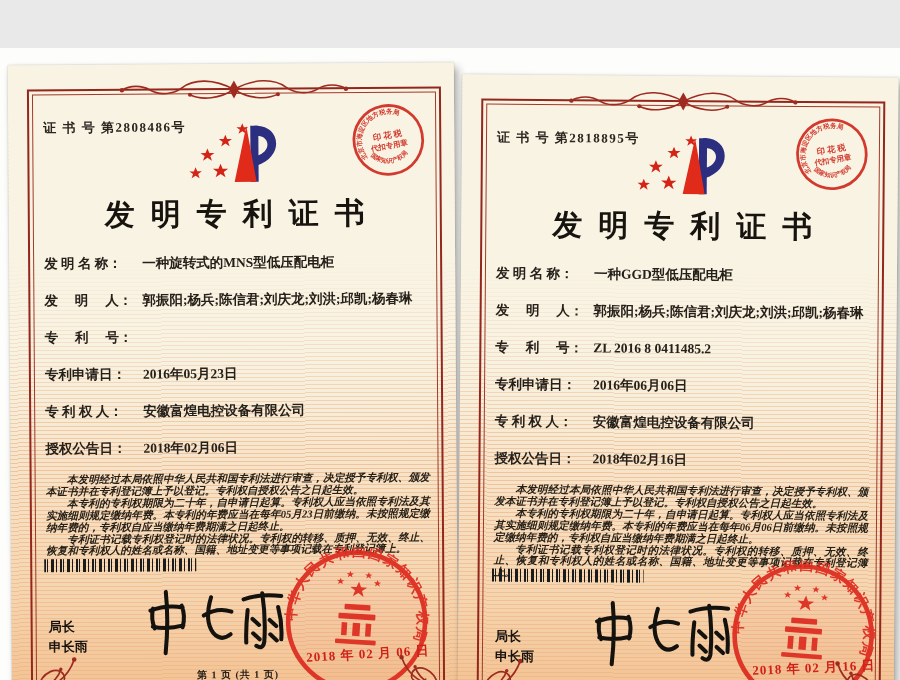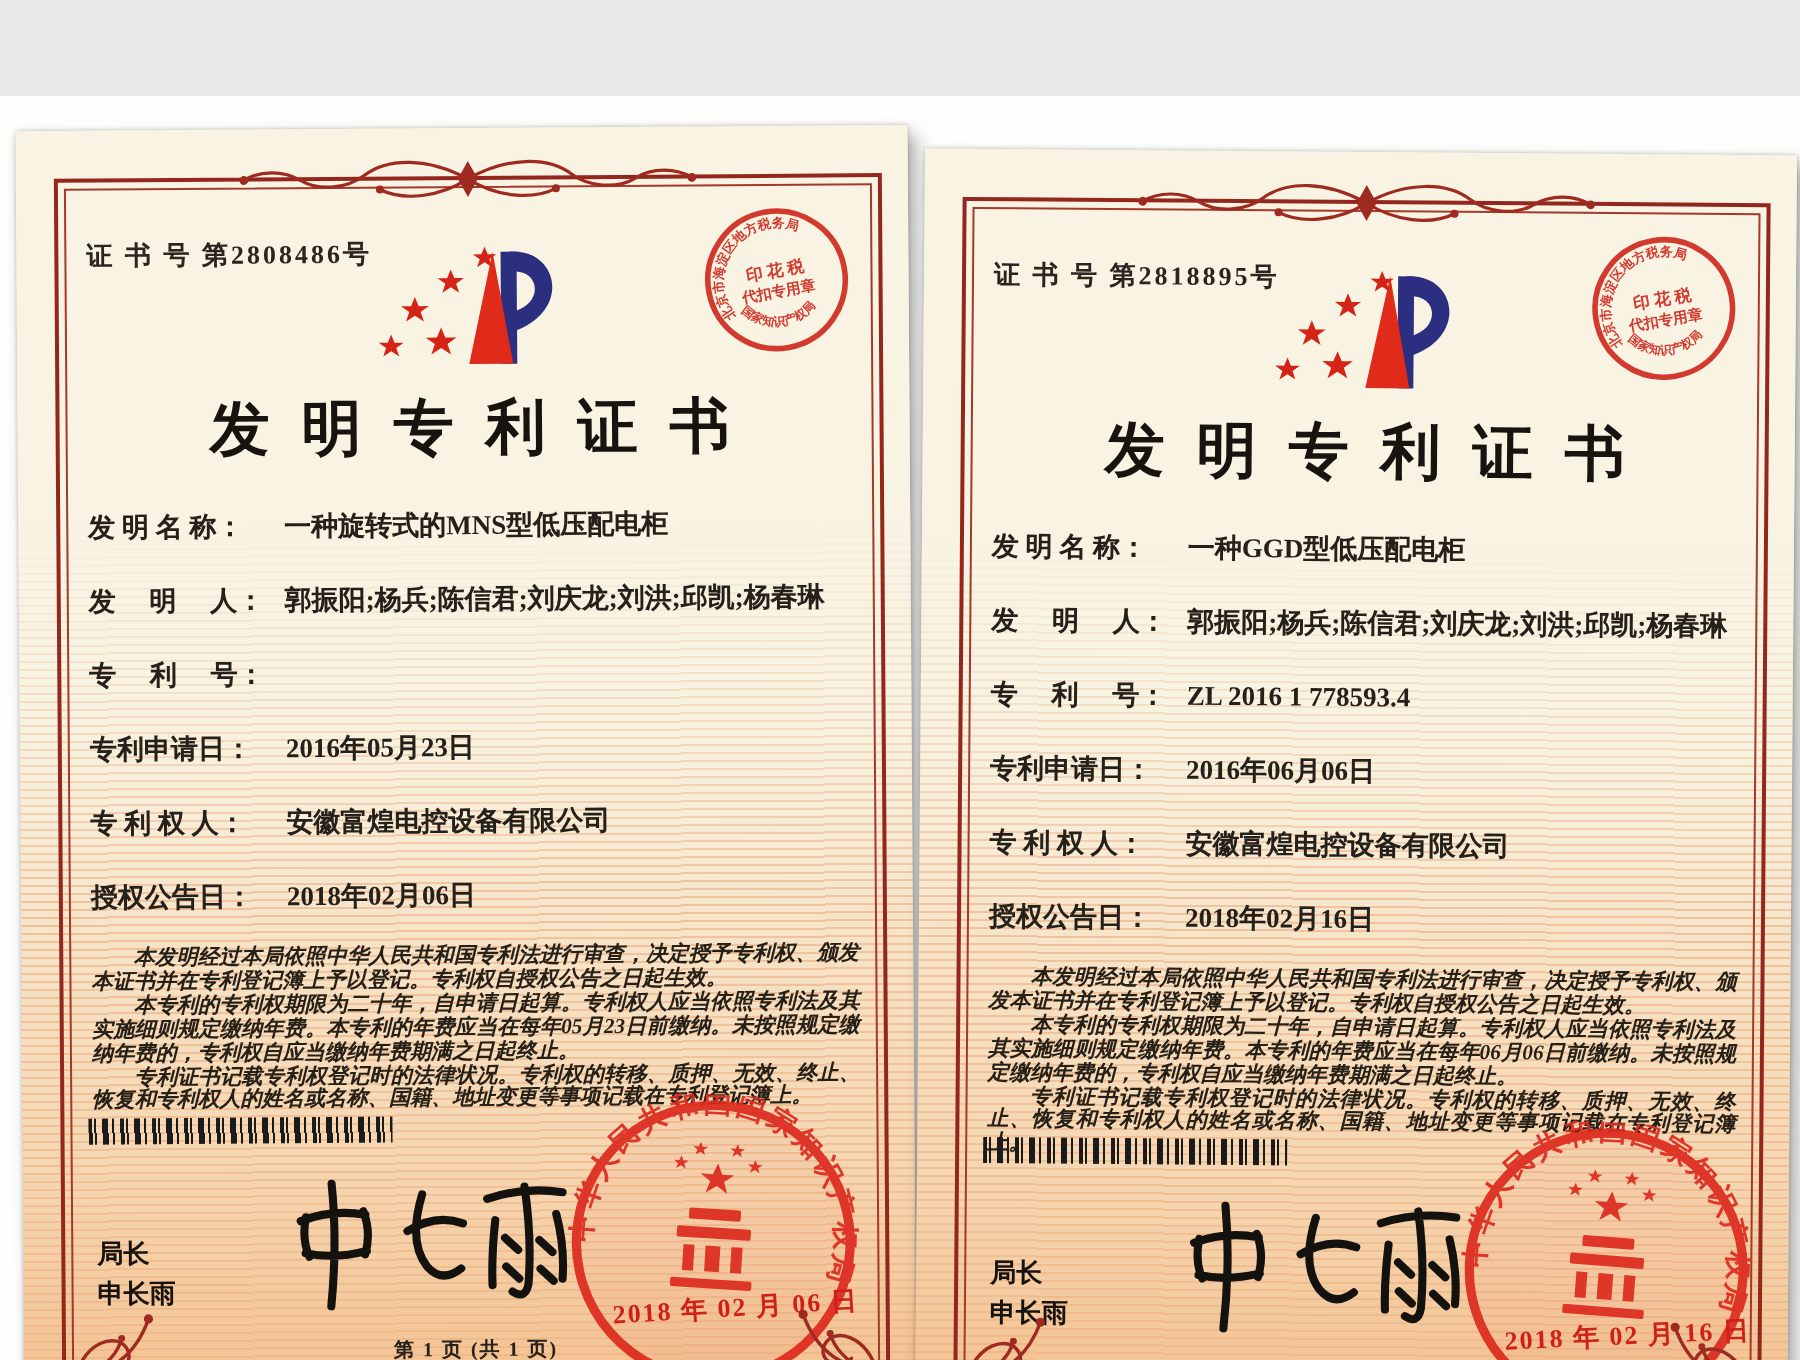--- a/index.html
+++ b/index.html
@@ -263,21 +263,21 @@
         <div class="field">
           <span class="lab">发 明 名 称：</span>
           <span class="val">一种GGD型低压配电柜</span>
         </div>
         <div class="field">
           <span class="lab">发　 明　 人：</span>
           <span class="val">郭振阳;杨兵;陈信君;刘庆龙;刘洪;邱凯;杨春琳</span>
         </div>
         <div class="field">
           <span class="lab">专　 利　 号：</span>
-          <span class="val">ZL 2016 1 778593.4</span>
+          <span class="val">ZL 2016 8 0411485.2</span>
         </div>
         <div class="field">
           <span class="lab">专利申请日：</span>
           <span class="val">2016年06月06日</span>
         </div>
         <div class="field">
           <span class="lab">专 利 权 人：</span>
           <span class="val">安徽富煌电控设备有限公司</span>
         </div>
         <div class="field">

